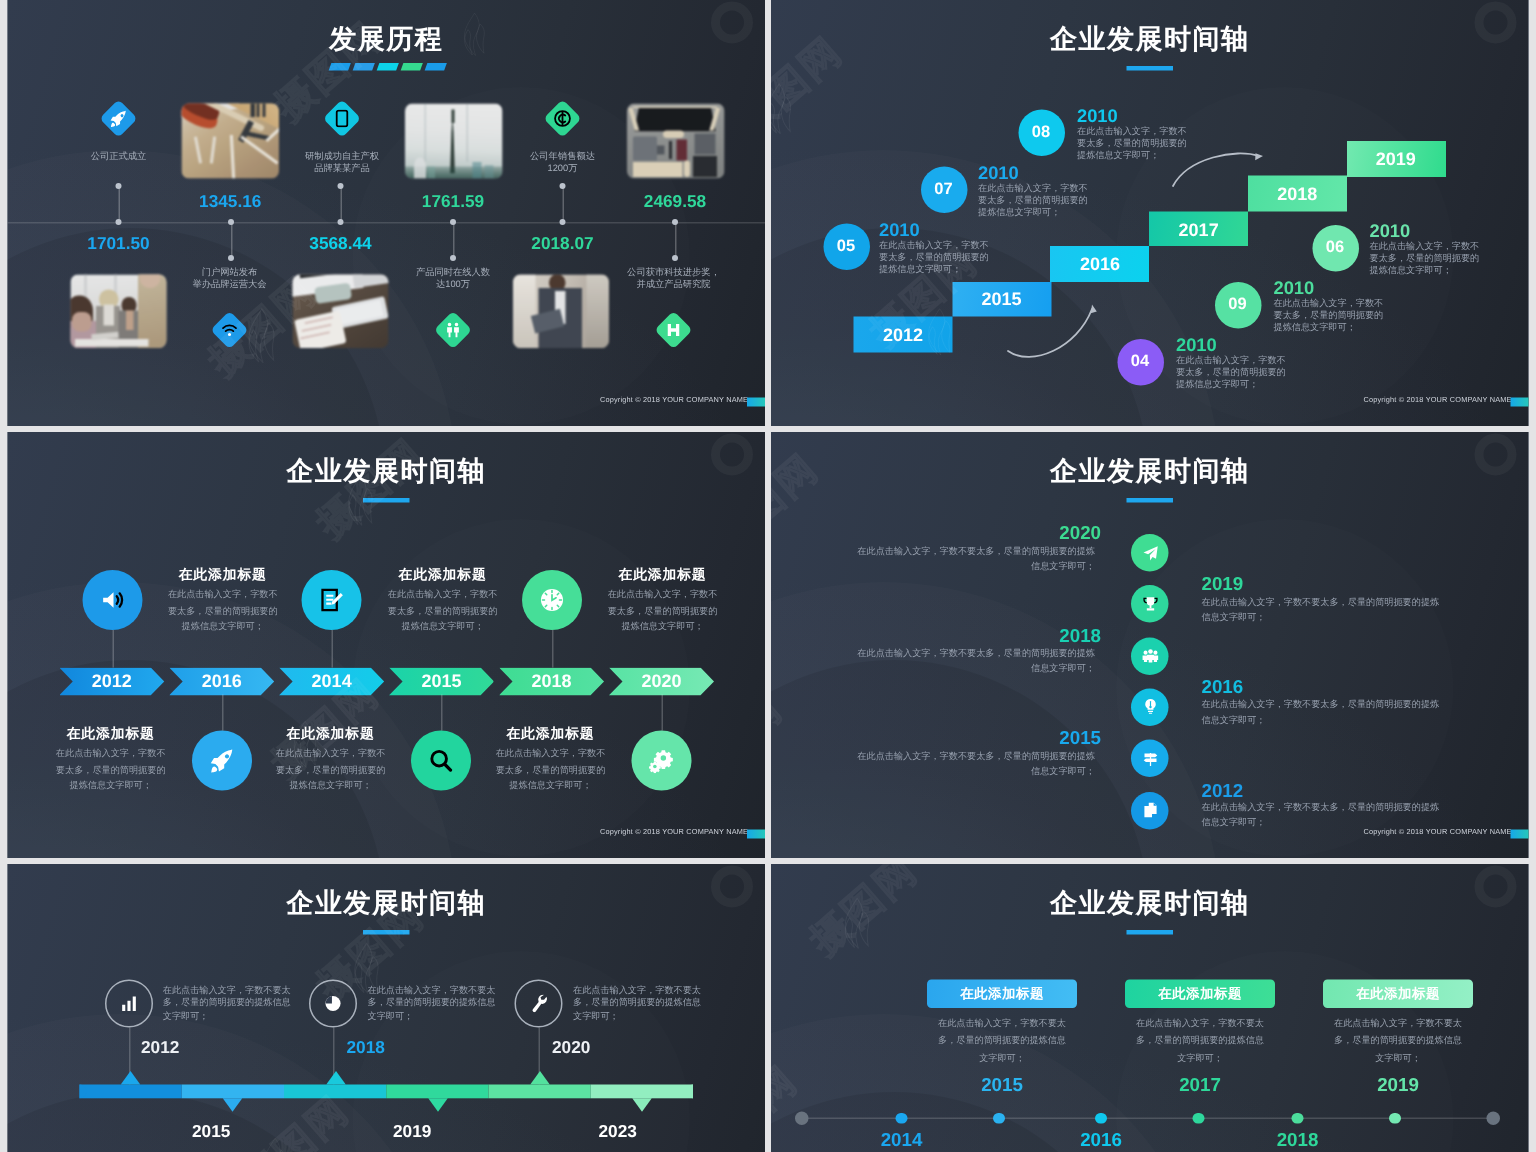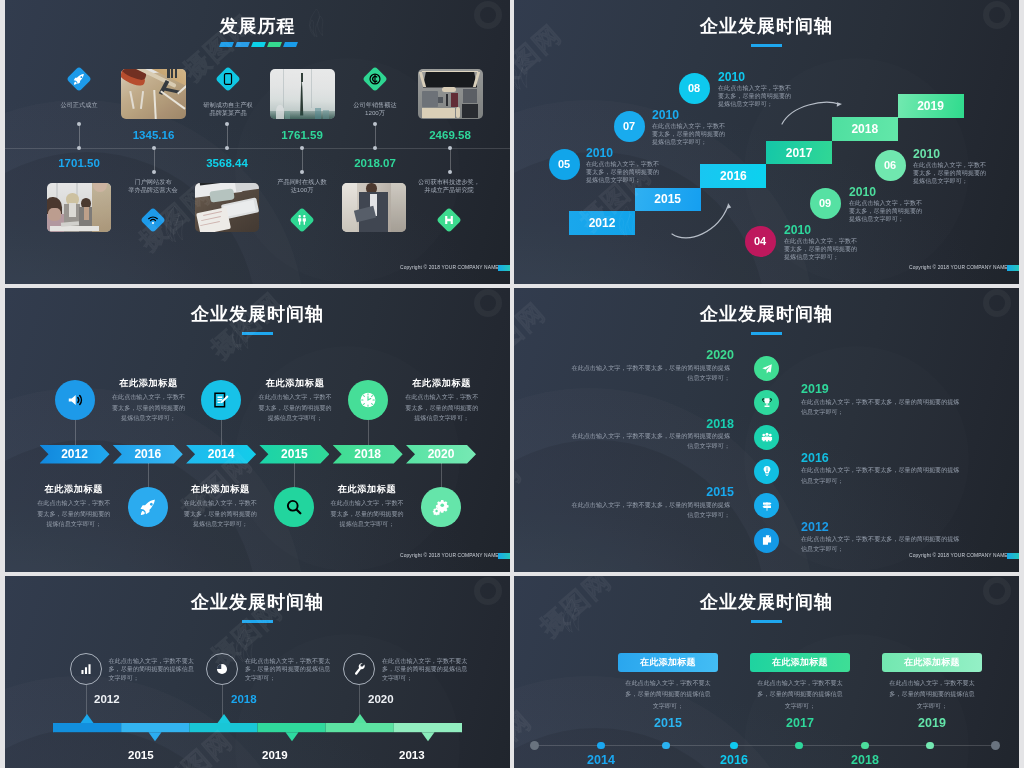--- a/index.html
+++ b/index.html
@@ -286,21 +286,21 @@
   <div class="bar" style="left:383.5px;top:94px;width:66px;height:23.5px;background:linear-gradient(100deg,#72e9b0,#2fdb8d)">2019</div>
   <div class="numc" style="left:34.5px;top:148.5px;width:31px;height:31px;background:#11a5ea">05</div>
   <div class="nyear" style="left:72px;top:146px;color:#18a9ee">2010</div>
   <div class="ntext" style="left:72px;top:160px">在此点击输入文字，字数不要太多，尽量的简明扼要的提炼信息文字即可；</div>
   <div class="numc" style="left:99.5px;top:110.5px;width:31px;height:31px;background:#19abee">07</div>
   <div class="nyear" style="left:138px;top:108px;color:#1aabef">2010</div>
   <div class="ntext" style="left:138px;top:122px">在此点击输入文字，字数不要太多，尽量的简明扼要的提炼信息文字即可；</div>
   <div class="numc" style="left:164.5px;top:72.5px;width:31px;height:31px;background:#0ec9ee">08</div>
   <div class="nyear" style="left:204px;top:70px;color:#0fc8ee">2010</div>
   <div class="ntext" style="left:204px;top:84px">在此点击输入文字，字数不要太多，尽量的简明扼要的提炼信息文字即可；</div>
-  <div class="numc" style="left:230.5px;top:225.5px;width:31px;height:31px;background:#be185d">04</div>
+  <div class="numc" style="left:230.5px;top:225.5px;width:31px;height:31px;background:#8b5cf6">04</div>
   <div class="nyear" style="left:270px;top:223px;color:#2ed79c">2010</div>
   <div class="ntext" style="left:270px;top:237px">在此点击输入文字，字数不要太多，尽量的简明扼要的提炼信息文字即可；</div>
   <div class="numc" style="left:295.5px;top:187.5px;width:31px;height:31px;background:#56e1a3">09</div>
   <div class="nyear" style="left:335px;top:185px;color:#4cdd9c">2010</div>
   <div class="ntext" style="left:335px;top:199px">在此点击输入文字，字数不要太多，尽量的简明扼要的提炼信息文字即可；</div>
   <div class="numc" style="left:360.5px;top:149.5px;width:31px;height:31px;background:#70e7af">06</div>
   <div class="nyear" style="left:399px;top:147px;color:#6ae3aa">2010</div>
   <div class="ntext" style="left:399px;top:161px">在此点击输入文字，字数不要太多，尽量的简明扼要的提炼信息文字即可；</div>
   <div class="wmk">
    <div class="wmk-t" style="left:-30px;top:40px">摄图网</div>
@@ -537,21 +537,21 @@
    <path d="M457 8 a4.6 4.6 0 0 0 0 9.2 z" fill="#92eec0"></path>
    <path d="M82 8 l-6.5 0 l6.5 -9 l6.5 9 z" fill="#1aa7ec"></path>
    <path d="M219 8 l-6.5 0 l6.5 -9 l6.5 9 z" fill="#19c9dc"></path>
    <path d="M355 8 l-6.5 0 l6.5 -9 l6.5 9 z" fill="#53e19e"></path>
    <path d="M150 17.2 l-6.5 0 l6.5 9 l6.5 -9 z" fill="#2badf0"></path>
    <path d="M287 17.2 l-6.5 0 l6.5 9 l6.5 -9 z" fill="#2ed9a0"></path>
    <path d="M423 17.2 l-6.5 0 l6.5 9 l6.5 -9 z" fill="#8aedbb"></path>
   </svg>
   <div class="s5y" style="left:123px;top:172.5px;color:#ffffff">2015</div>
   <div class="s5y" style="left:257px;top:172.5px;color:#ffffff">2019</div>
-  <div class="s5y" style="left:394px;top:172.5px;color:#ffffff">2013</div>
+  <div class="s5y" style="left:394px;top:172.5px;color:#ffffff">2023</div>
   <div class="wmk">
    <div class="wmk-t" style="left:200px;top:40px">摄图网</div>
    <div class="wmk-t" style="left:150px;top:170px">摄图网</div>
    <svg class="wmk-f" style="left:226px;top:52px" width="26" height="35.62" viewBox="0 0 60 82" fill="none" stroke="rgba(255,255,255,0.06)" stroke-width="1.6">
           <path d="M31 2 C21 18, 11 31, 13 47 C15 61, 27 73, 33 79 C29 67, 27 57, 31 47 C35 37, 41 29, 39 19 C38 13, 35 7, 31 2z"></path>
           <path d="M41 22 C37 33, 32 43, 36 55 C38 63, 44 71, 48 75 C46 63, 46 53, 48 45 C50 35, 48 28, 41 22z"></path>
           <path d="M19 32 C13 42, 11 52, 15 62 C18 69, 23 74, 27 78 C23 68, 21 58, 23 50 C25 42, 23 36, 19 32z"></path>
         </svg>
    <svg class="wmk-f" style="left:166px;top:182px" width="24" height="32.88" viewBox="0 0 60 82" fill="none" stroke="rgba(255,255,255,0.06)" stroke-width="1.6">
           <path d="M31 2 C21 18, 11 31, 13 47 C15 61, 27 73, 33 79 C29 67, 27 57, 31 47 C35 37, 41 29, 39 19 C38 13, 35 7, 31 2z"></path>

